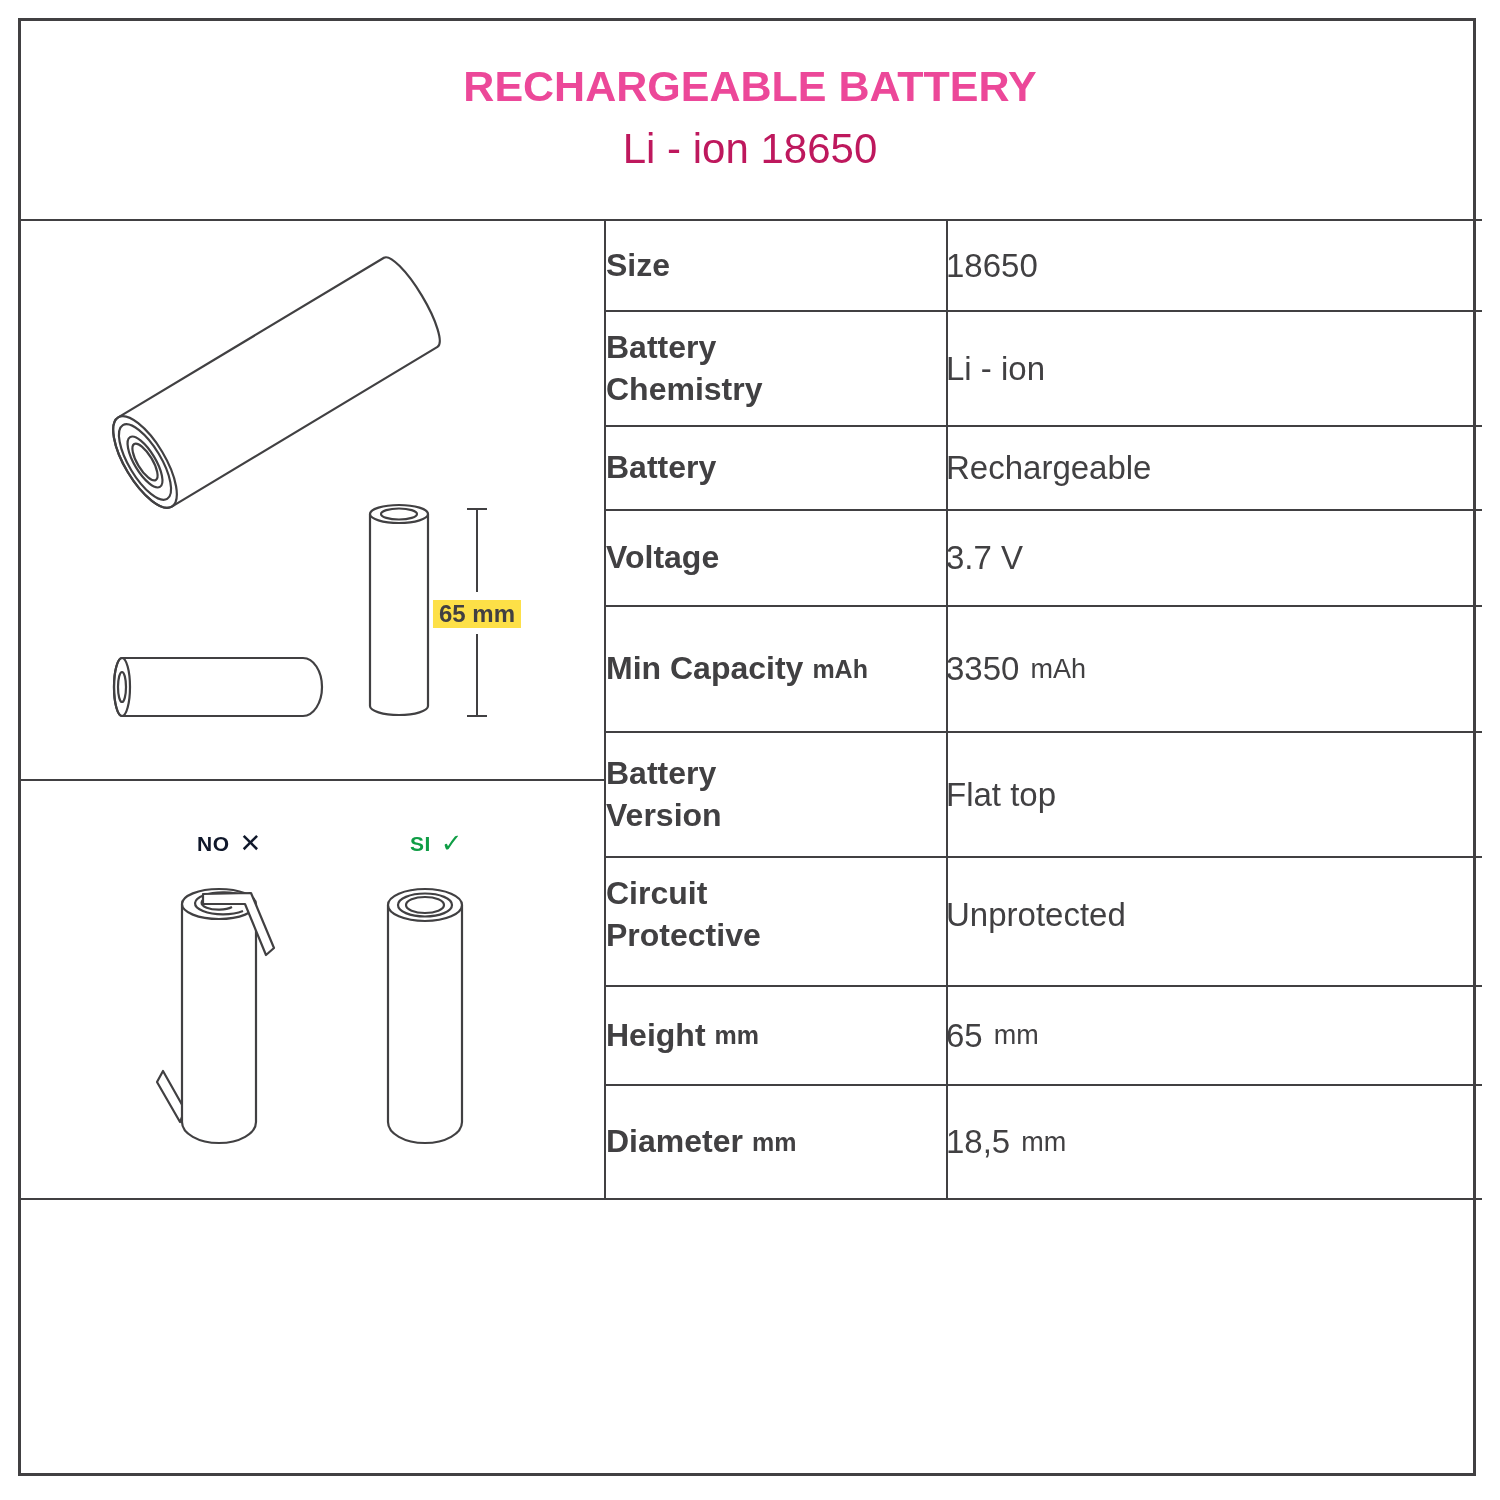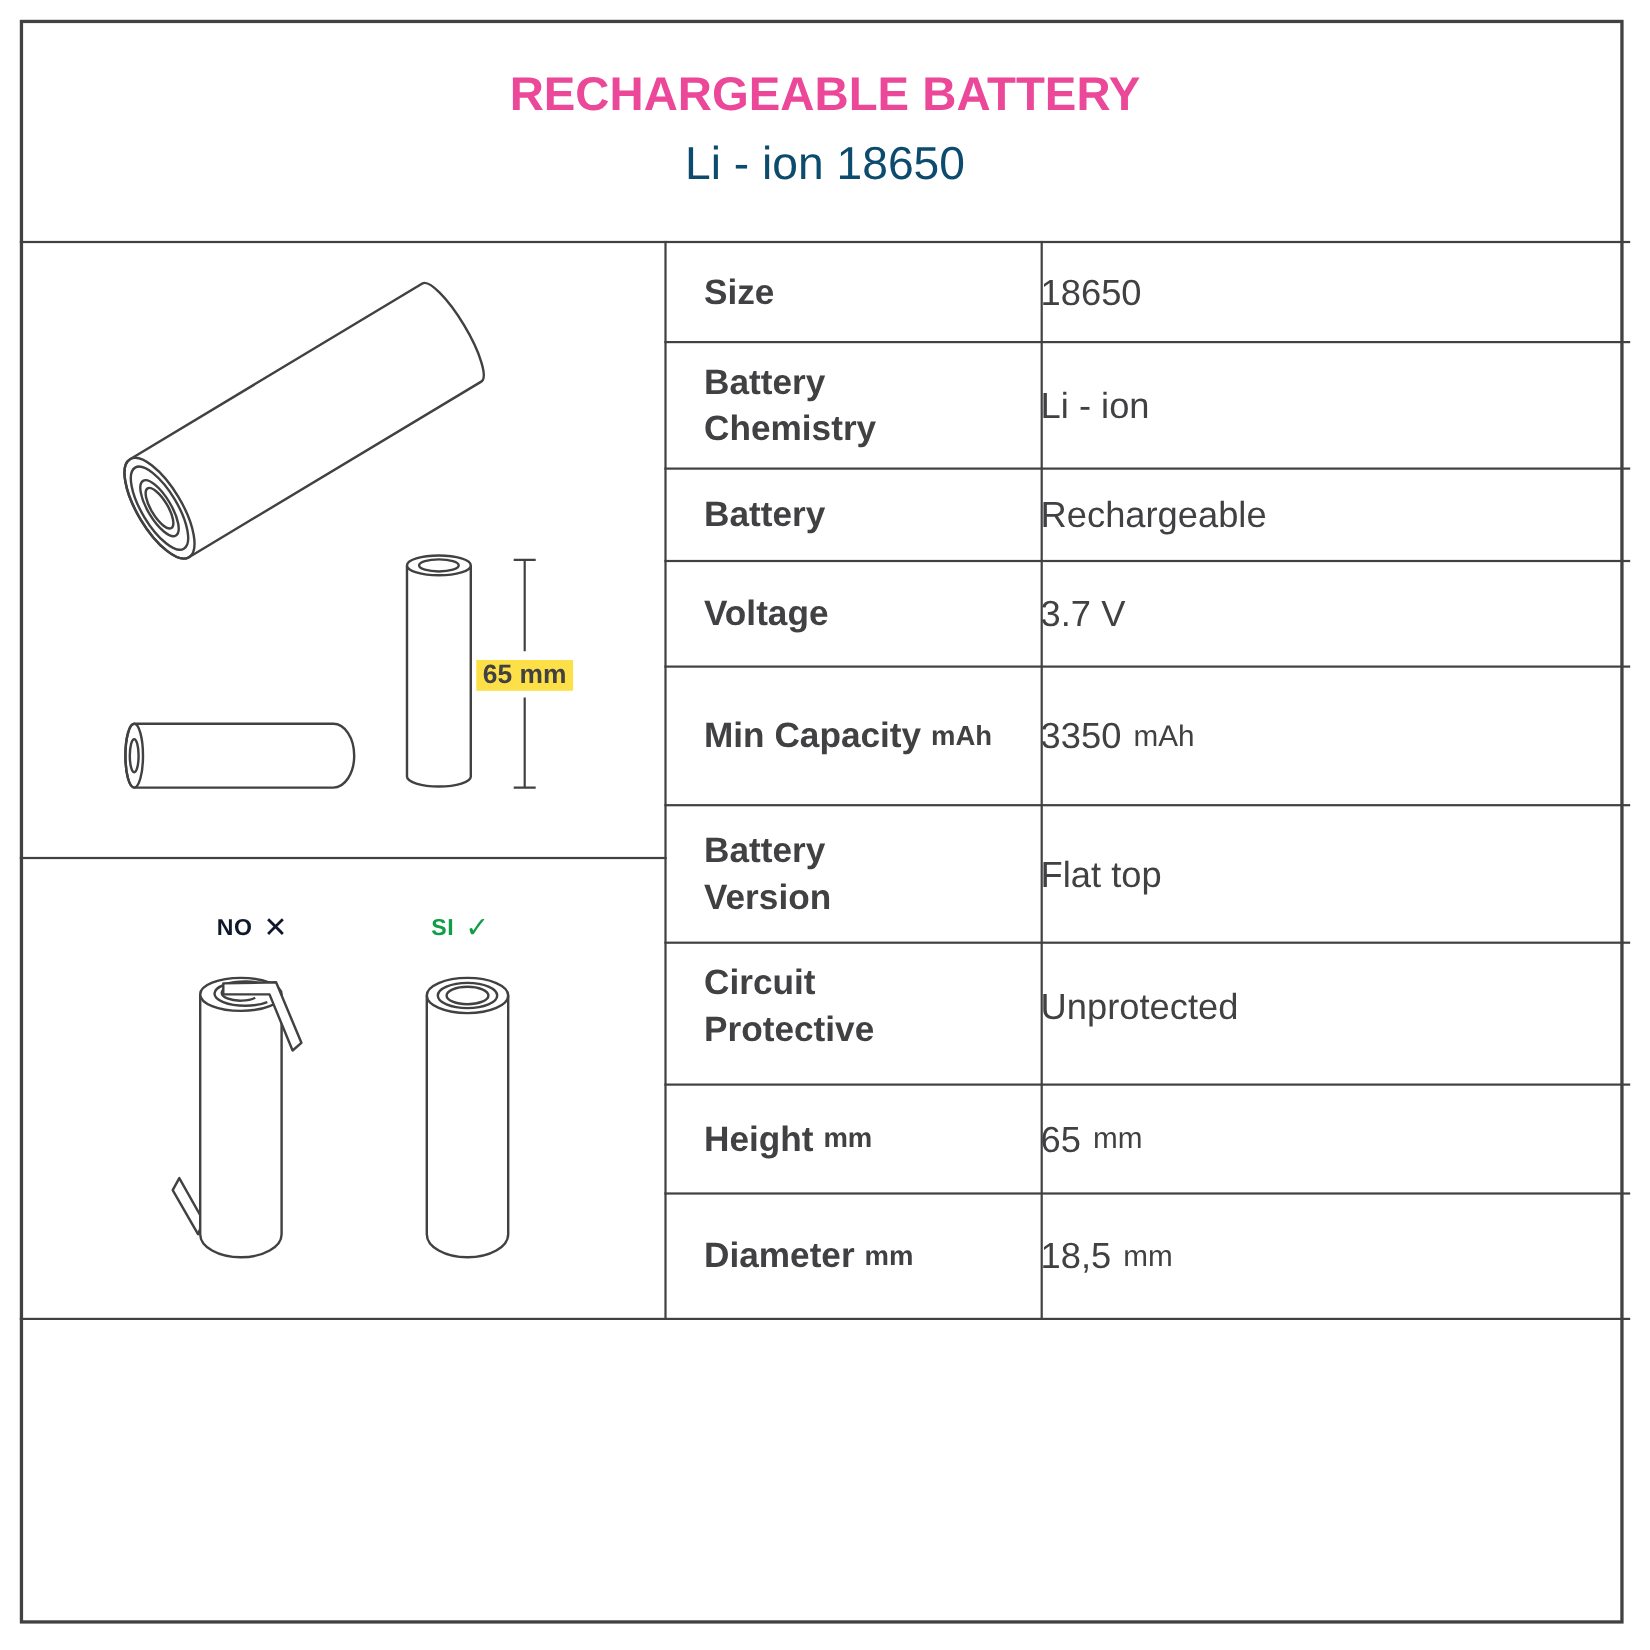--- a/index.html
+++ b/index.html
@@ -11,42 +11,42 @@
     position:absolute;left:18px;top:18px;width:1458px;height:1458px;
     border:3px solid #414042;box-sizing:border-box;
   }
   
   .hline,.vline{position:absolute;background:#414042;}
   .hline{height:2px;}
   .vline{width:2px;}
   
   .title-block{position:absolute;left:18px;top:62px;width:1464px;text-align:center;}
   .title{font-size:43px;font-weight:bold;letter-spacing:0px;color:#ec4899;}
-  .subtitle{font-size:42px;font-weight:400;margin-top:14px;color:#0c4a6e;}
+  .subtitle{font-size:42px;font-weight:400;margin-top:14px;color:#be185d;}
   
   .trow{position:absolute;left:606px;width:876px;display:flex;}
   .cell{display:flex;align-items:center;box-sizing:border-box;}
-  .label-cell{width:340px;padding-left:34px;}
+  .label-cell{width:340px;}
   .value-cell{flex:1;}
   .lbl{font-size:32px;font-weight:bold;white-space:pre-line;line-height:1.3;}
   .lbl-unit{font-size:25px;font-weight:bold;}
   .lbl-unit:not(:empty){margin-left:9px;}
   .val{font-size:33px;font-weight:400;}
   .val-unit{font-size:27px;font-weight:400;}
   .val-unit:not(:empty){margin-left:11px;}
   
   .dim-label{
     position:absolute;left:477px;top:600px;transform:translateX(-50%);
     background:#fde047;padding:0 6px;font-size:24px;font-weight:bold;white-space:nowrap;
   }
   .verdict{position:absolute;display:flex;align-items:center;gap:10px;line-height:26px;}
   .verdict .word{font-size:21px;font-weight:bold;letter-spacing:0.5px;}
   .verdict .mark{font-size:26px;font-weight:400;position:relative;top:-1px;}
   .verdict-no{left:197px;top:831px;color:#0f172a;}
-  .verdict-si{left:392px;top:831px;color:#0f9d45;}
+  .verdict-si{left:410px;top:831px;color:#0f9d45;}
   svg{position:absolute;}
   svg *{vector-effect:non-scaling-stroke;}
 </style>
 </head>
 <body>
 
 <div class="canvas">
 
   <div class="frame"></div>
 

